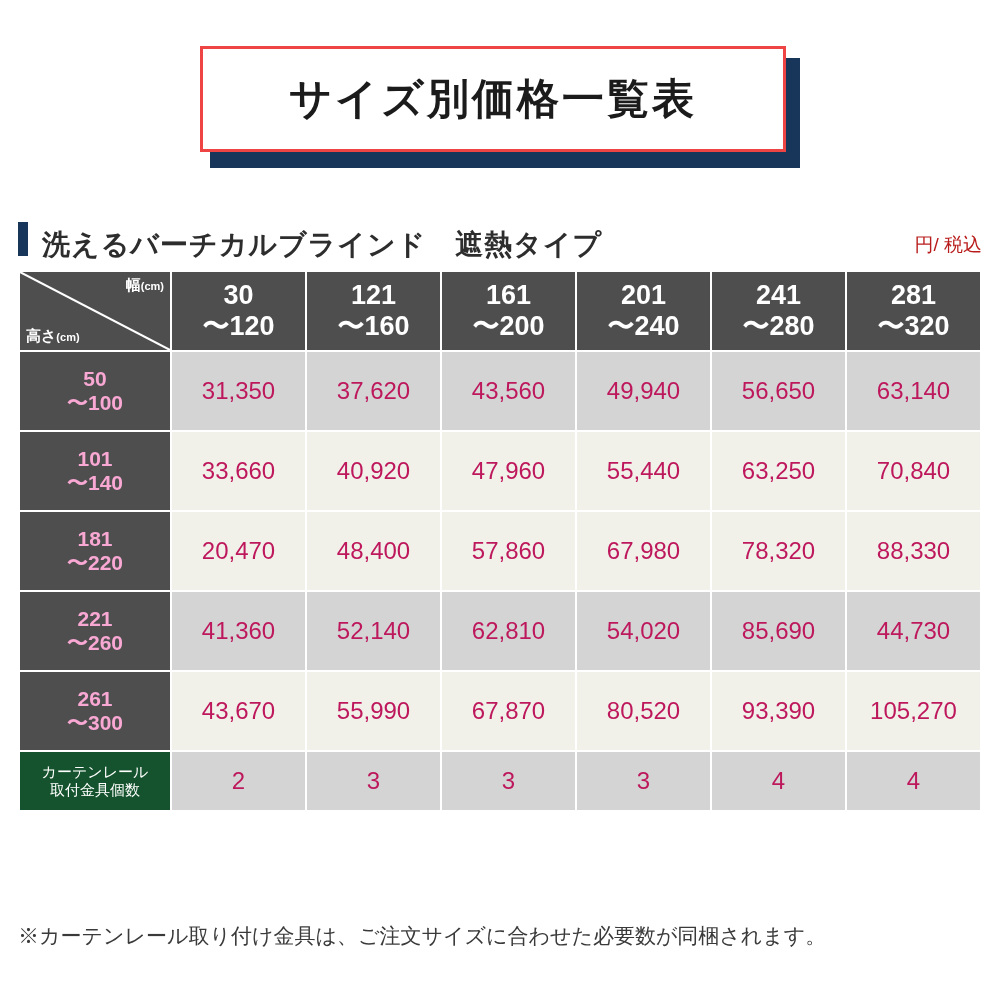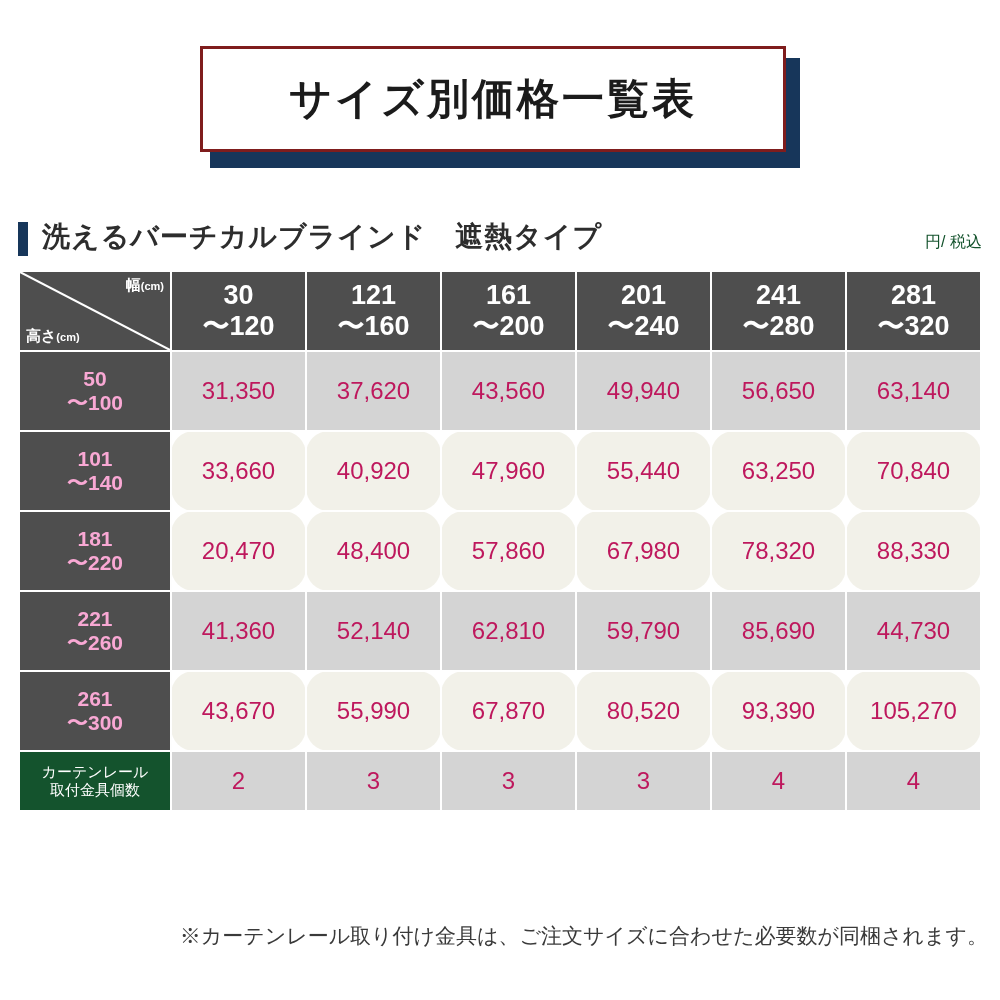--- a/index.html
+++ b/index.html
@@ -32,21 +32,21 @@
     height: 110px;
     background: #17365a;
   }
   .title-box {
     position: absolute;
     left: 0;
     top: 0;
     width: 586px;
     height: 106px;
     background: #ffffff;
-    border: 3px solid #7f1d1d;
+    border: 3px solid #ef4444;
     box-sizing: border-box;
     display: flex;
     align-items: center;
     justify-content: center;
   }
   .title-text {
     font-size: 42px;
     font-weight: bold;
     letter-spacing: 3px;
     color: #1b1b1b;
@@ -64,33 +64,33 @@
     position: absolute;
     left: 0;
     top: 4px;
     width: 10px;
     height: 34px;
     background: #17365a;
   }
   .heading-text {
     position: absolute;
     left: 24px;
-    top: 0;
+    top: 8px;
     font-size: 28px;
     font-weight: bold;
     color: #2d2d2d;
     letter-spacing: 1px;
     white-space: pre;
   }
   .tax-note {
     position: absolute;
     right: 0;
     top: 14px;
-    font-size: 16px;
-    color: #14532d;
+    font-size: 19px;
+    color: #b91c1c;
   }
 
   
   table.price {
     position: absolute;
     left: 18px;
     top: 270px;
     width: 964px;
     border-collapse: collapse;
     table-layout: fixed;
@@ -145,21 +145,21 @@
     line-height: 1.16;
     height: 78px;
     width: 150px;
   }
   td.val {
     font-size: 24px;
     color: #be185d;
     height: 78px;
   }
   tr.band-a td.val { background: #d4d4d4; }
-  tr.band-b td.val { background: #f2f1e9; border-radius: 23px; }
+  tr.band-b td.val { background: #f2f1e9; }
 
   th.rail-head {
     background: #14532d;
     color: #ffffff;
     font-size: 15px;
     font-weight: normal;
     line-height: 1.2;
     height: 58px;
   }
   tr.rail td.val {
@@ -170,21 +170,20 @@
 
   
   .footnote {
     position: absolute;
     left: 18px;
     top: 922px;
     width: 970px;
     font-size: 21px;
     color: #3a3a3a;
     white-space: nowrap;
-    text-align: right;
   }
 </style>
 </head>
 <body>
 
 <div class="title-wrap">
   <div class="title-shadow"></div>
   <div class="title-box">
     <span class="title-text">サイズ別価格一覧表</span>
   </div>
@@ -250,21 +249,21 @@
       <td class="val">67,980</td>
       <td class="val">78,320</td>
       <td class="val">88,330</td>
     </tr>
     <tr class="band-a">
       <th class="rowhead" style="white-space:pre-line">221
 〜260</th>
       <td class="val">41,360</td>
       <td class="val">52,140</td>
       <td class="val">62,810</td>
-      <td class="val">59,790</td>
+      <td class="val">54,020</td>
       <td class="val">85,690</td>
       <td class="val">44,730</td>
     </tr>
     <tr class="band-b">
       <th class="rowhead" style="white-space:pre-line">261
 〜300</th>
       <td class="val">43,670</td>
       <td class="val">55,990</td>
       <td class="val">67,870</td>
       <td class="val">80,520</td>

